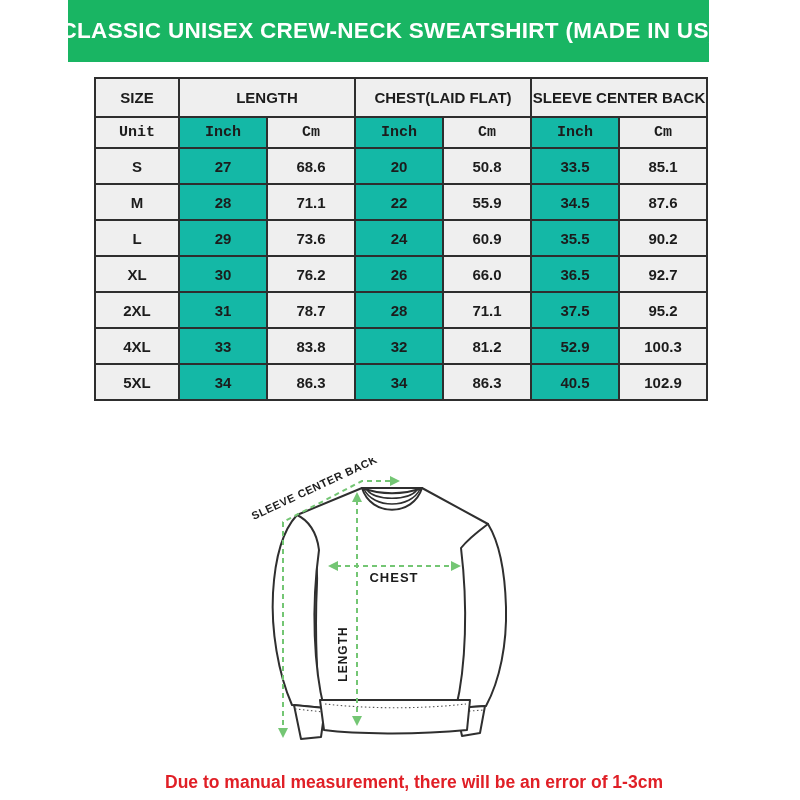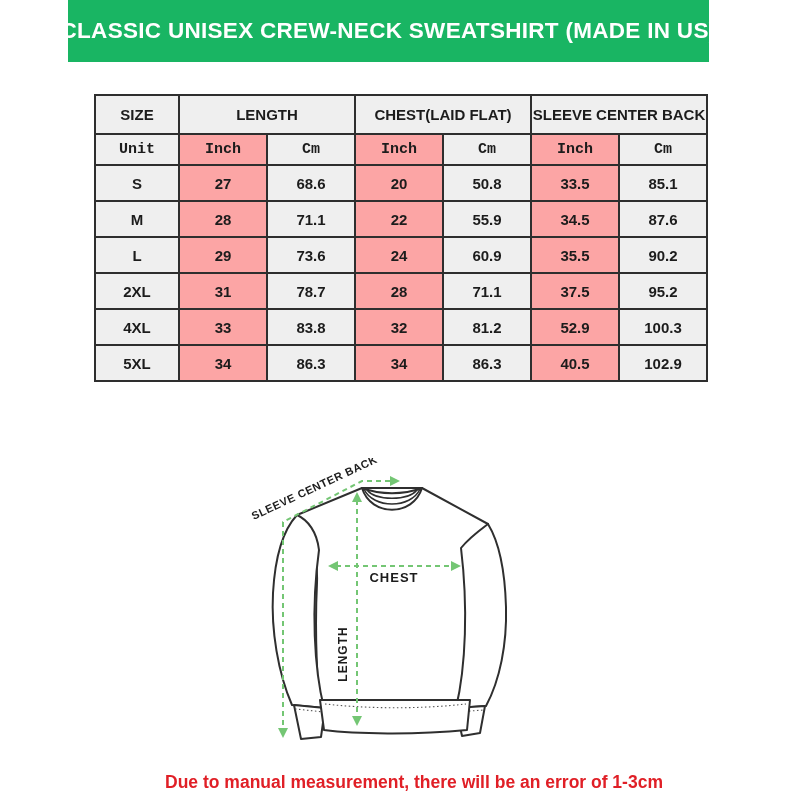--- a/index.html
+++ b/index.html
@@ -18,32 +18,32 @@
   }
   .banner{
     position:absolute;left:68px;top:0;width:641px;height:62px;
     background:var(--accent_green);
     display:flex;align-items:center;justify-content:center;
   }
   .banner h1{
     margin:0;color:#ffffff;font-size:22.5px;font-weight:700;letter-spacing:.3px;white-space:nowrap;
   }
   table.size-table{
-    position:absolute;left:94px;top:94px;width:612px;
+    position:absolute;left:94px;top:77px;width:612px;
     border-collapse:collapse;table-layout:fixed;
     font-weight:700;color:var(--ink);font-size:15px;text-align:center;
   }
   .size-table th,.size-table td{
     border:2px solid var(--table_border);padding:0;
   }
   .size-table thead tr.group-row th{height:37px;}
   .size-table thead tr.unit-row td{height:29px;font-family:Liberation Mono, monospace;}
   .size-table tbody td{height:34px;}
   .g{background:var(--cell_gray);}
-  .w{background:#fca5a5;text-align:center;}
+  .w{background:#14b8a6;text-align:center;}
   .diagram{position:absolute;left:240px;top:458px;margin:0;width:330px;height:300px;}
   .m-dash{stroke:var(--measure_green);stroke-width:2;fill:none;stroke-dasharray:5 4;}
   .m-head{fill:var(--measure_green);stroke:none;}
   .shirt{stroke:var(--outline);stroke-width:2;fill:#ffffff;stroke-linejoin:round;stroke-linecap:round;}
   .shirt-line{stroke:var(--outline);stroke-width:1.6;fill:none;stroke-linecap:round;}
   .stitch{stroke:#555;stroke-width:1.1;fill:none;stroke-dasharray:1.5 2.5;}
   .dlabel{fill:var(--ink);font-family:"Liberation Sans",sans-serif;font-weight:700;}
   .note{
     position:absolute;left:0;top:758px;width:800px;margin:14px;text-align:center;
     color:var(--note_red);font-size:17.5px;font-weight:700;
@@ -107,20 +107,29 @@
       <tr>
         <td class="g">L</td>
         <td class="w">29</td>
         <td class="g">73.6</td>
         <td class="w">24</td>
         <td class="g">60.9</td>
         <td class="w">35.5</td>
         <td class="g">90.2</td>
       </tr>
       <tr>
+        <td class="g">XL</td>
+        <td class="w">30</td>
+        <td class="g">76.2</td>
+        <td class="w">26</td>
+        <td class="g">66.0</td>
+        <td class="w">36.5</td>
+        <td class="g">92.7</td>
+      </tr>
+      <tr>
         <td class="g">2XL</td>
         <td class="w">31</td>
         <td class="g">78.7</td>
         <td class="w">28</td>
         <td class="g">71.1</td>
         <td class="w">37.5</td>
         <td class="g">95.2</td>
       </tr>
       <tr>
         <td class="g">4XL</td>

